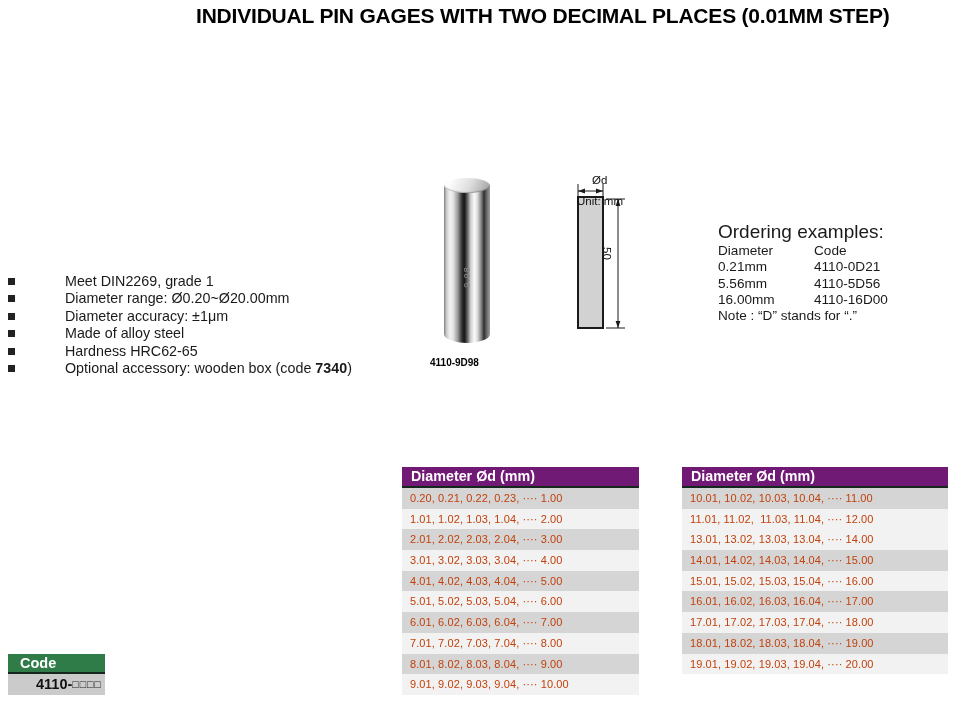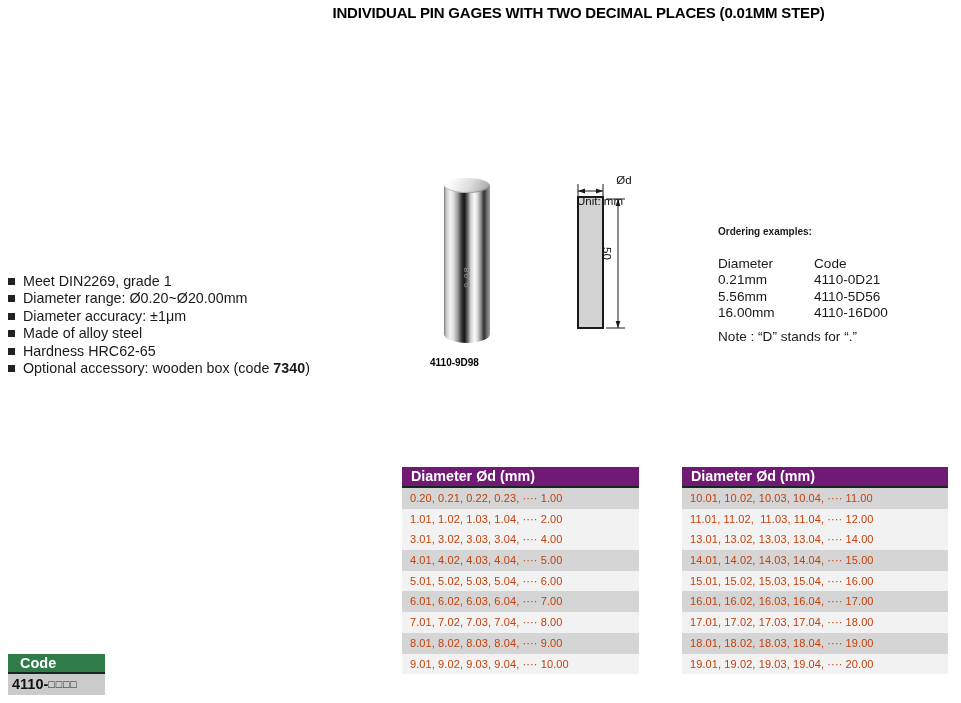--- a/index.html
+++ b/index.html
@@ -1,71 +1,71 @@
 <!DOCTYPE html>
 <html><head>
 <meta charset="utf-8">
 <style>
   html,body{margin:0;padding:0;background:#fff;}
   .page{position:relative;width:961px;height:703px;background:#fff;overflow:hidden;
         font-family:"Liberation Sans", sans-serif;color:#111;}
-  .title{position:absolute;top:4px;left:0;right:0;padding-left:196px;text-align:center;
-         font-size:15px;font-weight:bold;letter-spacing:-0.2px;color:#000;white-space:nowrap;}
+  .title{position:absolute;top:4px;left:0;right:0;padding-left:196px;
+         font-size:21px;font-weight:bold;letter-spacing:-0.2px;color:#000;white-space:nowrap;}
 
   
   .features{position:absolute;left:8px;top:274px;margin:0;padding:0;list-style:none;
             font-size:14.3px;line-height:15.9px;color:#1a1a1a;}
-  .features li{display:flex;align-items:flex-start;margin:0 0 1.5px 0;}
+  .features li{display:flex;align-items:flex-start;margin:0 0 1.5px 0;gap:42px;}
   .sq{display:inline-block;width:7px;height:7px;background:#222;margin:4px 8px 0 0;flex:0 0 auto;}
 
   
   .pin{position:absolute;left:444px;top:178px;width:46px;height:165px;}
   .pin-body{position:absolute;left:0;right:0;top:7px;bottom:0;
     background:linear-gradient(to right,#7d7d7d 0%,#c8c8c8 5%,#f2f2f2 13%,#e3e3e3 20%,
       #9a9a9a 30%,#3c3c3c 38%,#141414 44%,#565656 50%,#cfcfcf 58%,#fafafa 66%,#e0e0e0 72%,
       #8f8f8f 80%,#303030 87%,#6b6b6b 93%,#9f9f9f 100%);
     border-bottom-left-radius:50% 9px;border-bottom-right-radius:50% 9px;}
   .pin-cap{position:absolute;left:0;top:0;width:46px;height:15px;border-radius:50%;
     background:linear-gradient(115deg,#fdfdfd 15%,#dedede 55%,#a6a6a6 95%);
     box-shadow:inset 0 -1px 1px rgba(0,0,0,.25);}
   .pin-engraving{position:absolute;left:0;right:0;top:94px;text-align:center;
     transform:rotate(-90deg);font-size:9px;color:#8d8d8d;letter-spacing:1px;}
   .pin-label{position:absolute;left:430px;top:357px;font-size:10px;font-weight:bold;color:#000;}
 
   
   .draw-svg{position:absolute;left:558px;top:150px;}
   .unit-label{position:absolute;left:577px;top:159px;font-size:11.5px;color:#111;margin-top:36px;}
-  .dia-label{position:absolute;left:611px;top:174px;width:26px;text-align:center;
+  .dia-label{position:absolute;left:592px;top:174px;width:26px;text-align:left;
              font-size:11.5px;color:#111;}
   .len-label{position:absolute;left:601px;top:247px;writing-mode:vertical-rl;
              font-size:11.5px;color:#111;}
 
   
   .ordering{position:absolute;left:718px;top:224px;font-size:13.6px;line-height:16.2px;color:#1a1a1a;}
-  .ord-head{font-weight:bold;font-size:10px;margin-bottom:16px;}
+  .ord-head{font-weight:normal;font-size:19px;margin-bottom:3px;}
   .ord-grid{display:grid;grid-template-columns:96px auto;}
-  .ord-note{margin-top:8px;}
+  .ord-note{margin-top:0;}
 
   
   .dtable{position:absolute;top:467px;}
   .t1{left:402px;width:237px;}
   .t2{left:682px;width:266px;}
   .thead{height:19px;line-height:19px;background:#701a75;border-bottom:2.5px solid #16281d;
          color:#fff;font-weight:bold;font-size:14.3px;padding-left:9px;}
   .trow{height:20.7px;line-height:20.7px;font-size:11px;padding-left:8px;
         color:#c2410c;white-space:pre;letter-spacing:0.1px;}
   .trow.odd{background:#d5d5d5;}
   .trow.even{background:#f2f2f2;}
 
   
   .codeblock{position:absolute;left:8px;top:654px;width:97px;}
   .chead{height:18px;line-height:18px;background:#2f7c49;border-bottom:2px solid #16281d;
          color:#fff;font-weight:bold;font-size:14.5px;padding-left:12px;}
   .cval{height:21px;line-height:21px;background:#cbcbcb;font-size:14.5px;font-weight:bold;
-        padding-left:4px;color:#111;}
+        padding-left:28px;color:#111;}
   .boxes{font-size:10.5px;font-weight:normal;letter-spacing:1px;color:#222;
          position:relative;top:-1px;}
   svg line, svg polyline{stroke:#1a1a1a;stroke-width:1;}
 </style>
 </head>
 <body>
 
 <div class="page">
 
   <div class="title">INDIVIDUAL PIN GAGES WITH TWO DECIMAL PLACES (0.01MM STEP)</div>
@@ -136,20 +136,21 @@
       <span>16.00mm</span>
       <span>4110-16D00</span>
     </div>
     <div class="ord-note">Note : “D” stands for “.”</div>
   </div>
 
   <div class="dtable t1">
     <div class="thead">Diameter Ød (mm)</div>
     <div class="trow odd">0.20, 0.21, 0.22, 0.23, ···· 1.00</div>
     <div class="trow even">1.01, 1.02, 1.03, 1.04, ···· 2.00</div>
+    <div class="trow odd">2.01, 2.02, 2.03, 2.04, ···· 3.00</div>
     <div class="trow even">3.01, 3.02, 3.03, 3.04, ···· 4.00</div>
     <div class="trow odd">4.01, 4.02, 4.03, 4.04, ···· 5.00</div>
     <div class="trow even">5.01, 5.02, 5.03, 5.04, ···· 6.00</div>
     <div class="trow odd">6.01, 6.02, 6.03, 6.04, ···· 7.00</div>
     <div class="trow even">7.01, 7.02, 7.03, 7.04, ···· 8.00</div>
     <div class="trow odd">8.01, 8.02, 8.03, 8.04, ···· 9.00</div>
     <div class="trow even">9.01, 9.02, 9.03, 9.04, ···· 10.00</div>
   </div>
 
   <div class="dtable t2">

